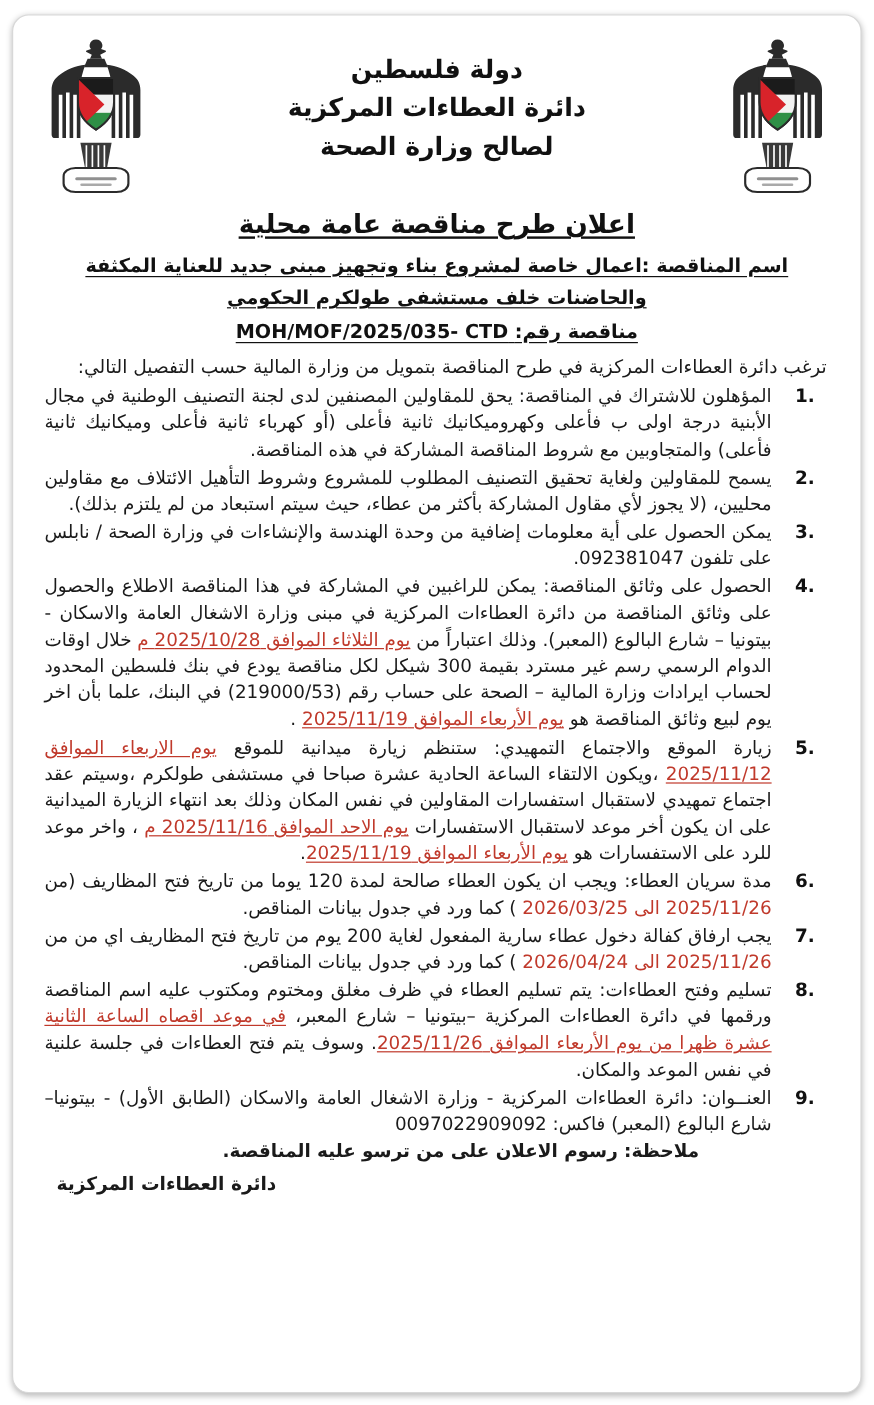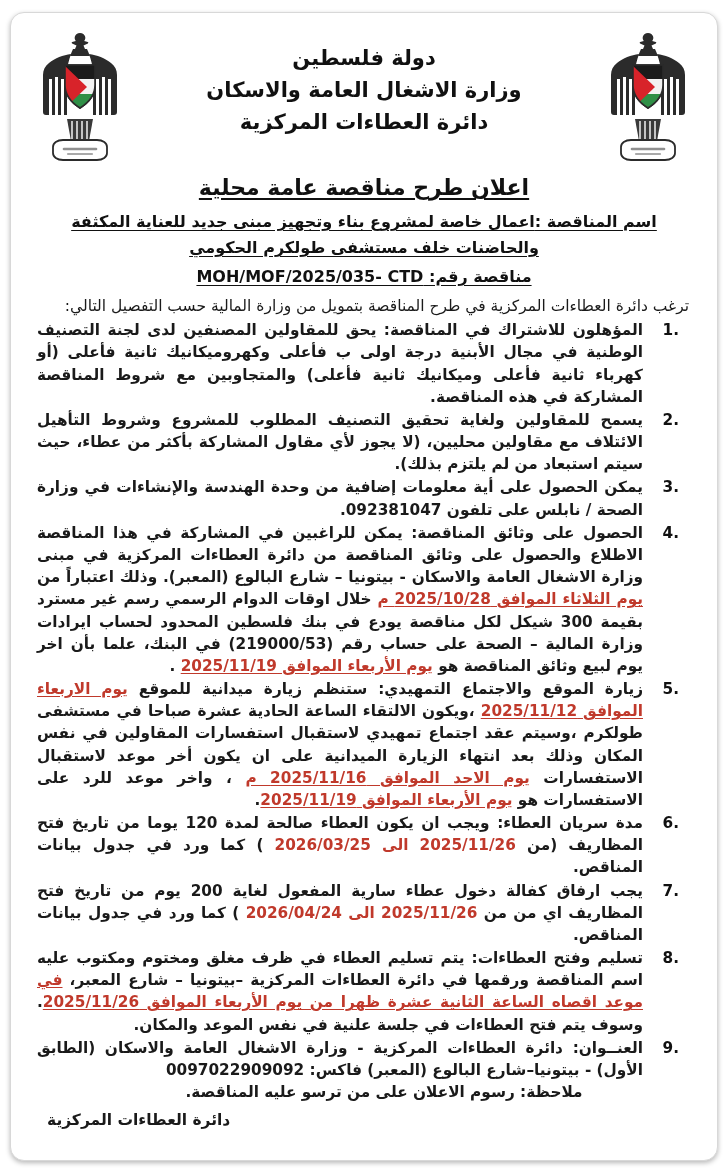--- a/index.html
+++ b/index.html
@@ -116,21 +116,21 @@
   ol.clauses {
     list-style: none;
     margin: 0;
     padding: 0;
     counter-reset: cl;
   }
   ol.clauses > li {
     counter-increment: cl;
     position: relative;
     font-size: 15.3px;
-    font-weight: bold;
+    font-weight: normal;
     line-height: 1.45;
     text-align: justify;
     text-align-last: right;
     padding-right: 48px;
     margin-bottom: 1px;
   }
   ol.clauses > li::before {
     content: counter(cl) ".";
     position: absolute;
     right: 12px;
@@ -207,22 +207,22 @@
           <g>
             <path d="M16 120 c0-4 4-7 10-7 h34 c6 0 10 3 10 7 v6 c0 4-4 7-10 7 H26 c-6 0-10-3-10-7 z" fill="#ffffff" stroke="#2b2b2b" stroke-width="1.8"></path>
             <path d="M27 122 h32" stroke="#555" stroke-width="2.6" stroke-linecap="round" opacity="0.65"></path>
             <path d="M31 127 h24" stroke="#555" stroke-width="2.2" stroke-linecap="round" opacity="0.5"></path>
           </g>
         </svg>
       </div>
 
       <div class="titles">
         <div class="ln">دولة فلسطين</div>
-        <div class="ln">وزارة الاشغال العامة والاسكان</div>
         <div class="ln">دائرة العطاءات المركزية</div>
+        <div class="ln">لصالح وزارة الصحة</div>
       </div>
 
       <div class="emblem">
         <svg viewBox="0 0 86 140" xmlns="http://www.w3.org/2000/svg" aria-hidden="true">
           <g fill="#2b2b2b">
             <path d="M43 6 c-2.6 0-4.6 1.6-5.2 3.8 -0.4 1.6 0.1 3 1 4.1 l-3.6 1.2 c-0.6 0.2-0.7 1-0.1 1.3 l4.4 2.2 -1.5 3.4 h10 l-1.5-3.4 4.4-2.2 c0.6-0.3 0.5-1.1-0.1-1.3 l-3.6-1.2 c0.9-1.1 1.4-2.5 1-4.1 C47.6 7.6 45.6 6 43 6 z"></path>
             <path d="M36 22 h14 l3 7 h-20 z"></path>
             <path d="M52 27 c8 1 16 4 22 9 c4 3 6 7 6 12 v37 c0 2-1 3-3 3 h-3 V52 h-3 v36 h-3 V50 h-3 v38 h-3 V52 h-3 v36 h-3 V46 c0-7-2-13-4-19 z"></path>
             <path d="M34 27 c-8 1-16 4-22 9 c-4 3-6 7-6 12 v37 c0 2 1 3 3 3 h3 V52 h3 v36 h3 V50 h3 v38 h3 V52 h3 v36 h3 V46 c0-7 2-13 4-19 z"></path>
             <path d="M30 92 h26 l-4 22 c-0.6 3-4 5-9 5 s-8.4-2-9-5 z" fill="#3a3a3a"></path>

